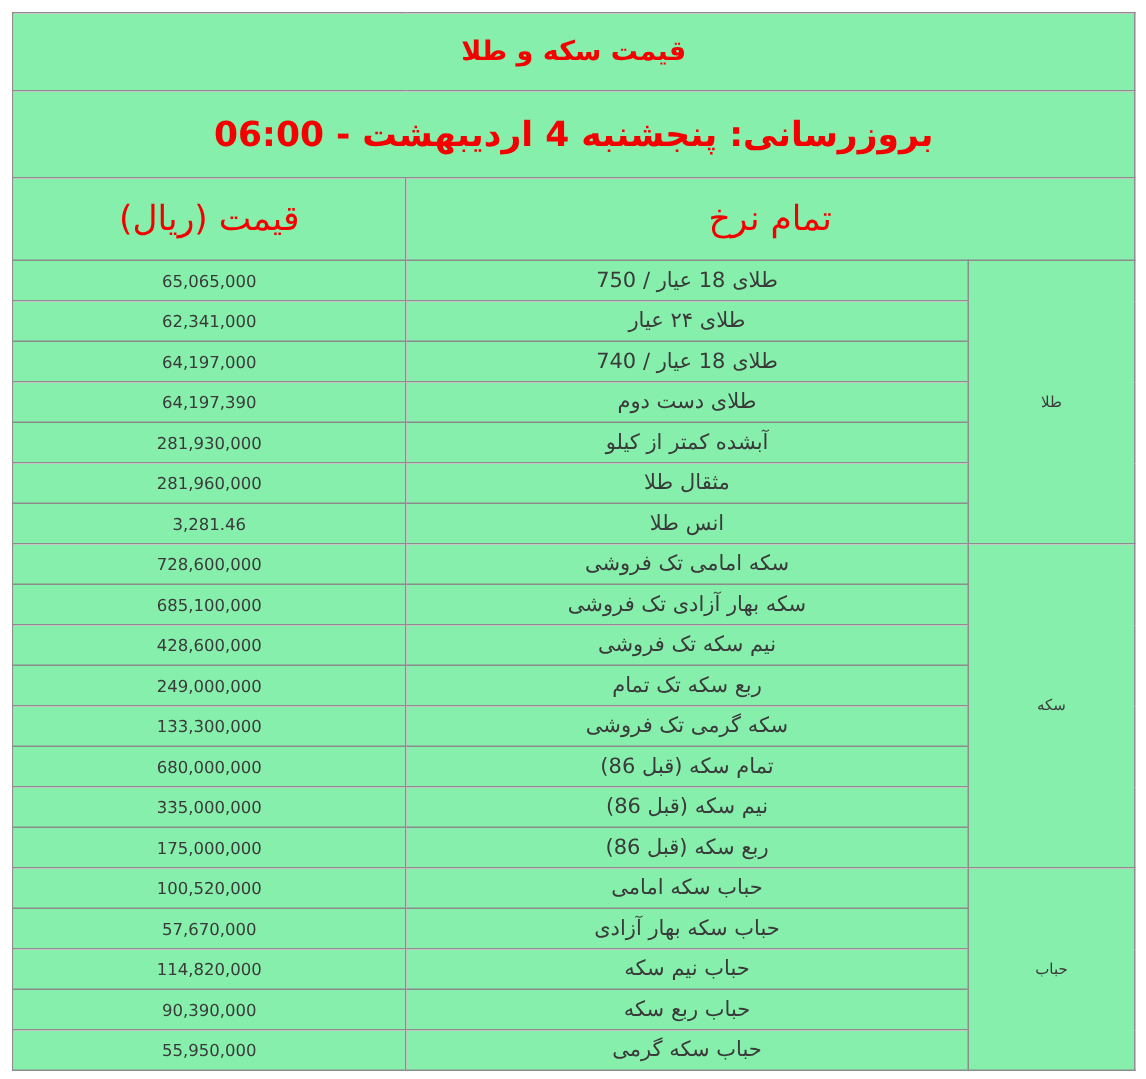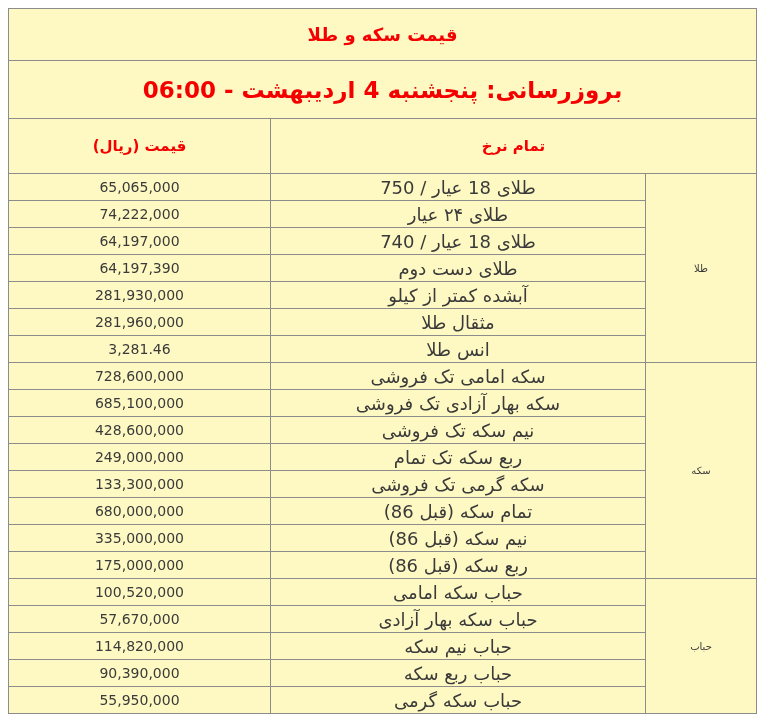--- a/index.html
+++ b/index.html
@@ -16,21 +16,21 @@
     padding: 8px;
   }
   table.price-table {
     width: 748px;
     border-collapse: collapse;
     table-layout: fixed;
   }
   table.price-table td,
   table.price-table th {
     border: 1px solid #8c8c8c;
-    background: #fef9c3;
+    background: #86efac;
     text-align: center;
     vertical-align: middle;
     padding: 0 4px;
     overflow: hidden;
     white-space: nowrap;
     margin-left: 44px;
   }
   .title-cell {
     height: 51px;
     color: #f40000;
@@ -39,32 +39,32 @@
   }
   .update-cell {
     height: 57px;
     color: #f40000;
     font-weight: bold;
     font-size: 23px;
   }
   .header-cell {
     height: 54px;
     color: #f40000;
-    font-weight: bold;
-    font-size: 15px;
+    font-weight: normal;
+    font-size: 23px;
   }
   td.price {
     height: 26px;
-    font-size: 14px;
+    font-size: 11px;
     color: #3a3a3a;
     direction: ltr;
   }
   td.name {
     height: 26px;
-    font-size: 18px;
+    font-size: 14px;
     color: #3a3a3a;
   }
   td.cat {
     font-size: 10px;
     color: #3a3a3a;
   }
 </style>
 </head>
 <body>
 
@@ -89,21 +89,21 @@
       <th class="header-cell" dir="rtl">قیمت (ریال)</th>
       <th class="header-cell" colspan="2" dir="rtl">تمام نرخ</th>
     </tr>
 
     <tr>
       <td class="price">65,065,000</td>
       <td class="name" dir="rtl">طلای 18 عیار / 750</td>
       <td class="cat" dir="rtl" rowspan="7">طلا</td>
     </tr>
     <tr>
-      <td class="price">74,222,000</td>
+      <td class="price">62,341,000</td>
       <td class="name" dir="rtl">طلای ۲۴ عیار</td>
     </tr>
     <tr>
       <td class="price">64,197,000</td>
       <td class="name" dir="rtl">طلای 18 عیار / 740</td>
     </tr>
     <tr>
       <td class="price">64,197,390</td>
       <td class="name" dir="rtl">طلای دست دوم</td>
     </tr>

